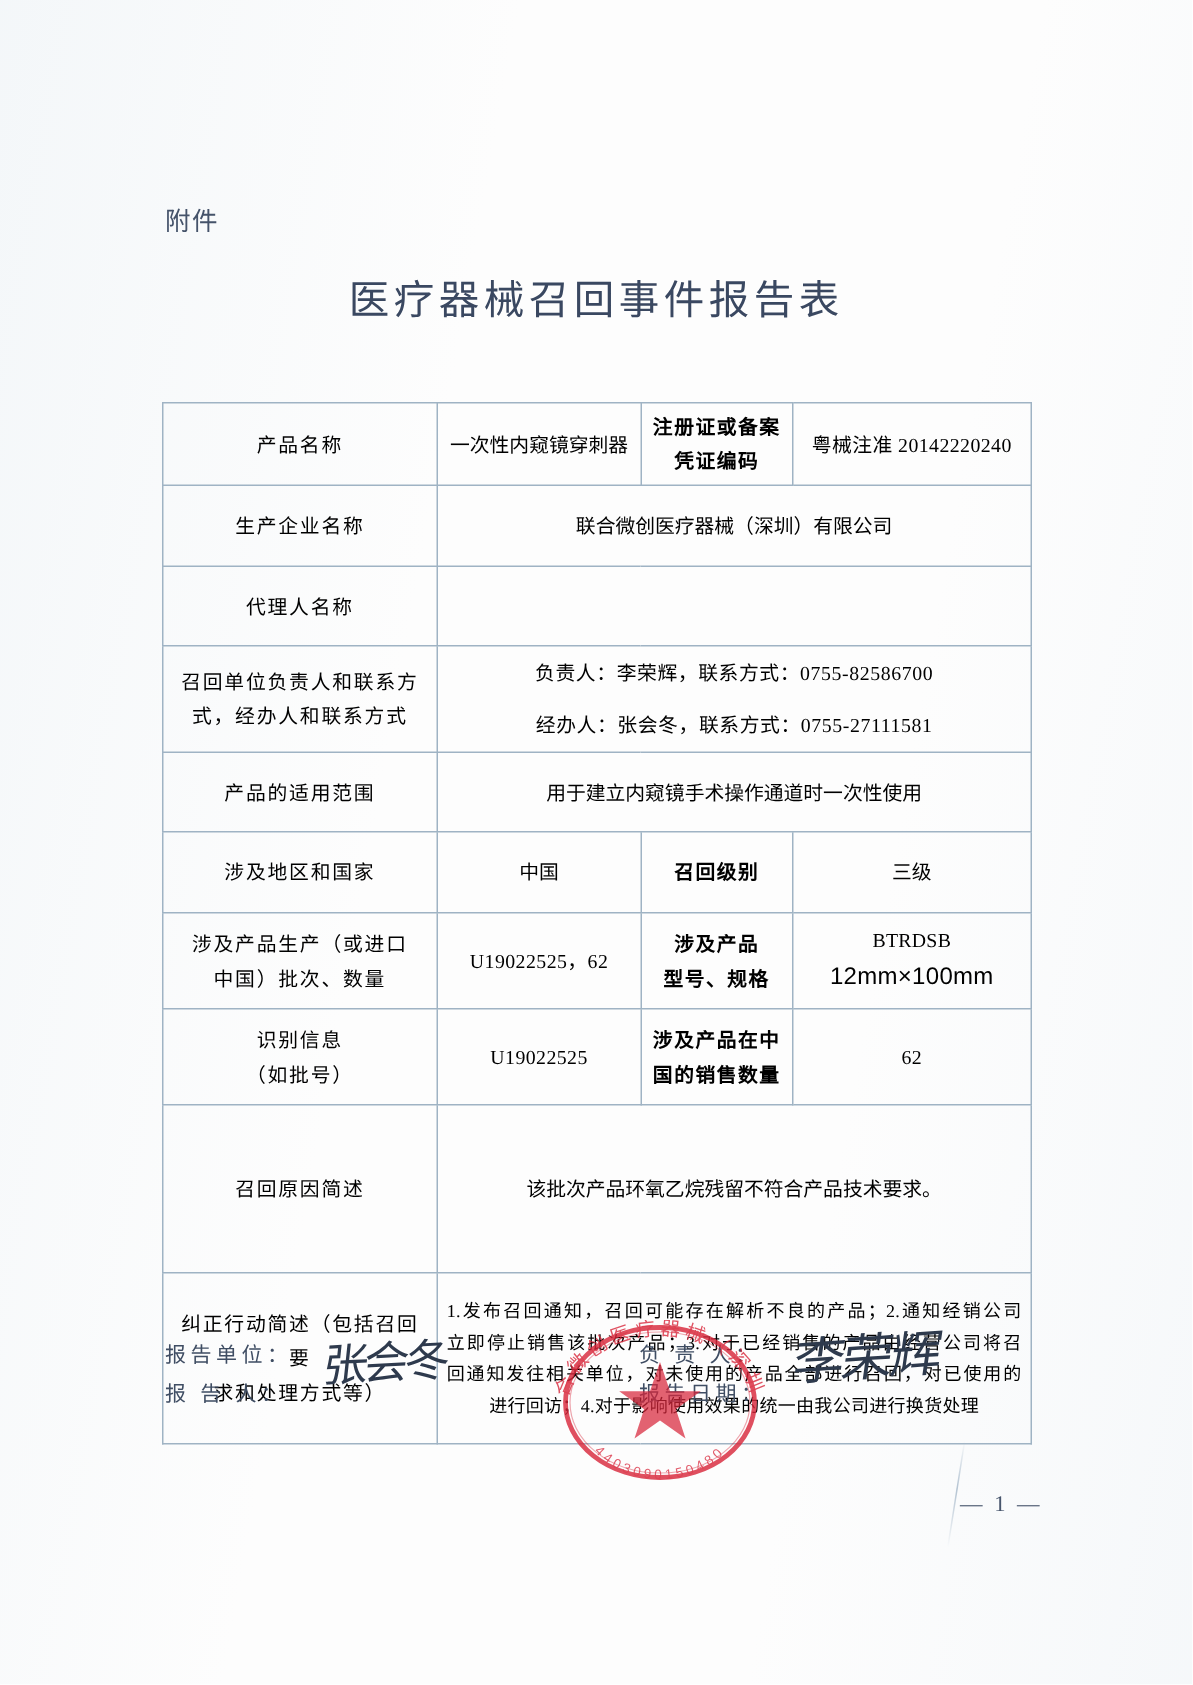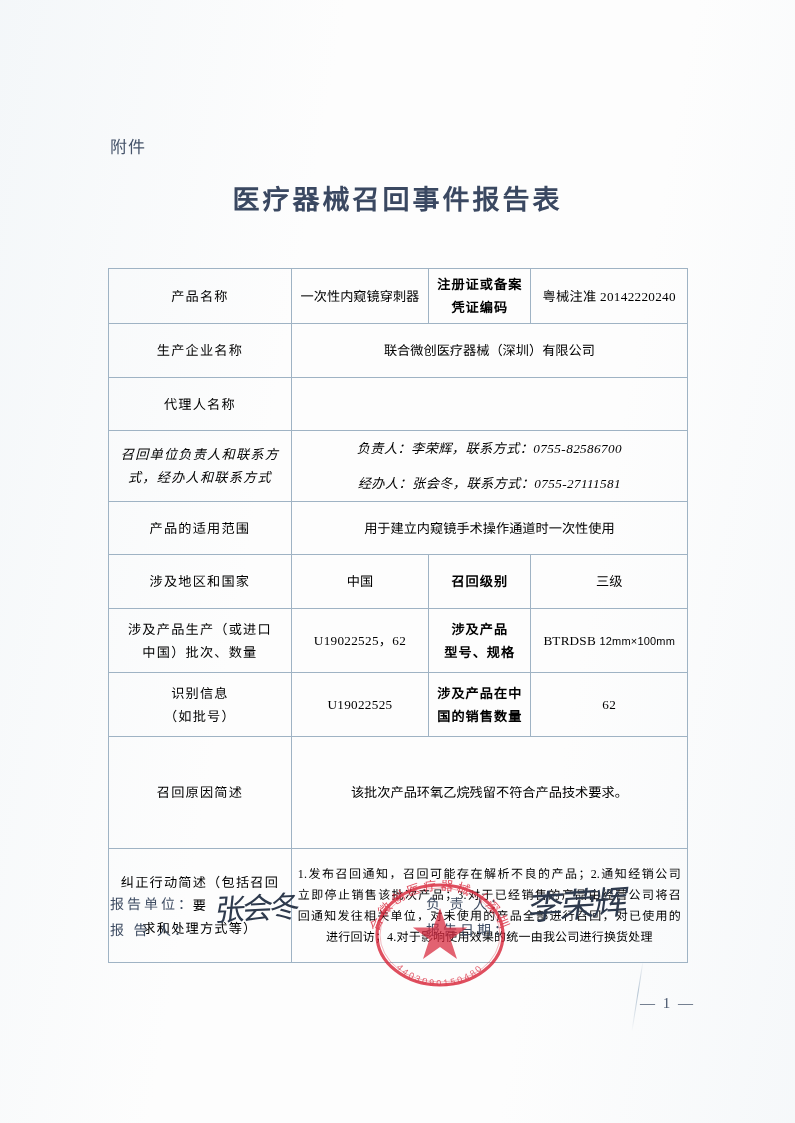--- a/index.html
+++ b/index.html
@@ -40,21 +40,21 @@
   }
 
   .doc-title {
     position: absolute;
     left: 0;
     right: 0;
     top: 178px;
     text-align: center;
     font-family: "Liberation Sans", "DejaVu Sans", sans-serif;
     font-size: 27px;
-    font-weight: bold;
+    font-weight: normal;
     letter-spacing: 3px;
     color: #3a4861;
   }
 
   .submit-row {
     position: absolute;
     left: 110px;
     right: 100px;
     top: 231px;
     height: 22px;
@@ -85,21 +85,21 @@
     line-height: 1.75;
   }
   td.label { width: 196px; letter-spacing: 1.2px; }
   td.c2 { width: 130px; }
   td.c3 { width: 97px; letter-spacing: 1px; font-weight: bold; }
   td.c4 { width: 152px; }
 
   .h-row1 td { height: 46px; }
   .h-row2 td { height: 45px; }
   .h-row3 td { height: 44px; }
-  .h-contact td { height: 62px; font-style: italic; }
+  .h-contact td { height: 62px; }
   .h-scope td { height: 44px; }
   .h-region td { height: 45px; }
   .h-batch td { height: 55px; }
   .h-ident td { height: 55px; }
   .h-reason td { height: 103px; }
   .h-action td { height: 105px; }
 
   .contact-cell {
     text-align: center;
     line-height: 1.9;
@@ -115,21 +115,21 @@
     line-height: 1.95;
     letter-spacing: 0.2px;
     font-size: 12px;
   }
   .action-cell p { margin: 0; }
   .action-cell .l1, .action-cell .l2, .action-cell .l3 { text-align: justify; text-align-last: justify; }
   .action-cell .l4 { text-align: center; }
 
   .mono-val { font-family: "Liberation Serif", "DejaVu Serif", serif; letter-spacing: 0.3px; }
   .spec-val { letter-spacing: 0.2px; }
-  .spec-val .sans { font-family: "Liberation Sans", "DejaVu Sans", sans-serif; font-size: 11px; }
+  .spec-val .sans { font-family: "Liberation Sans", "DejaVu Sans", sans-serif; font-size: 16px; }
 
   
   .footer {
     position: absolute;
     left: 110px;
     top: 892px;
     width: 580px;
     height: 80px;
     font-family: "Liberation Serif", "DejaVu Serif", serif;
     font-size: 14px;

